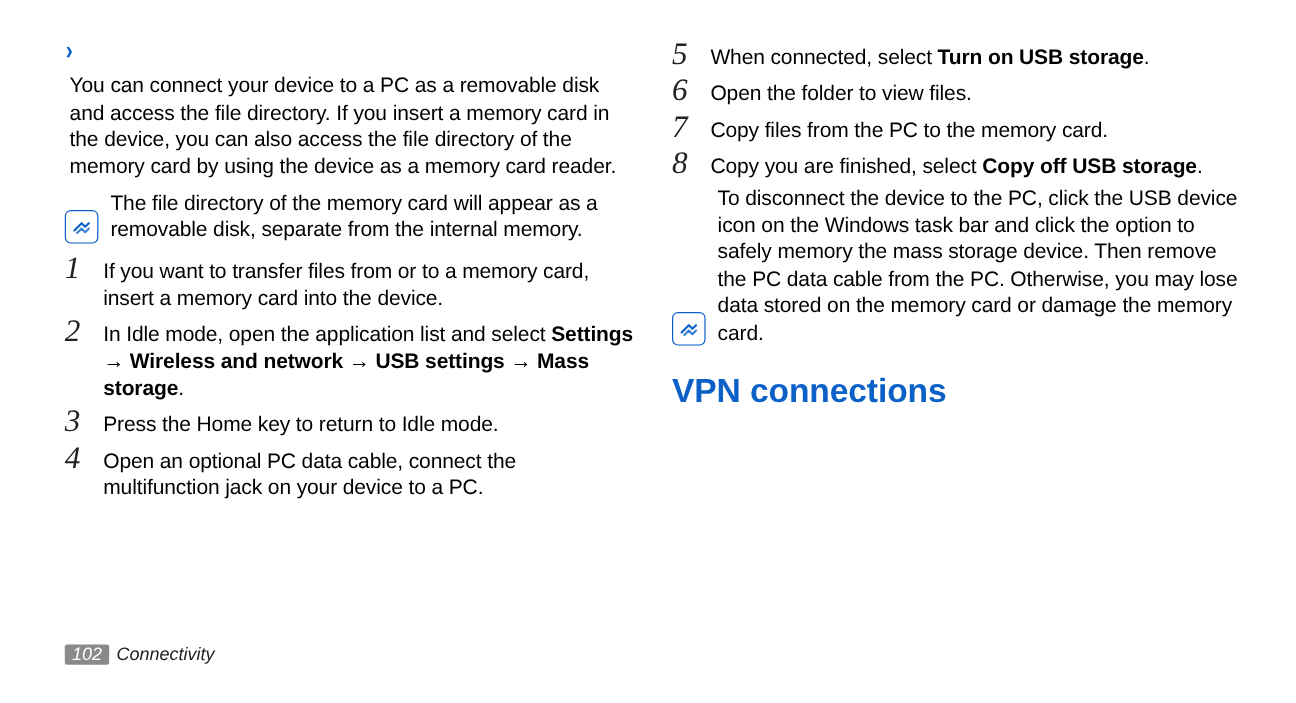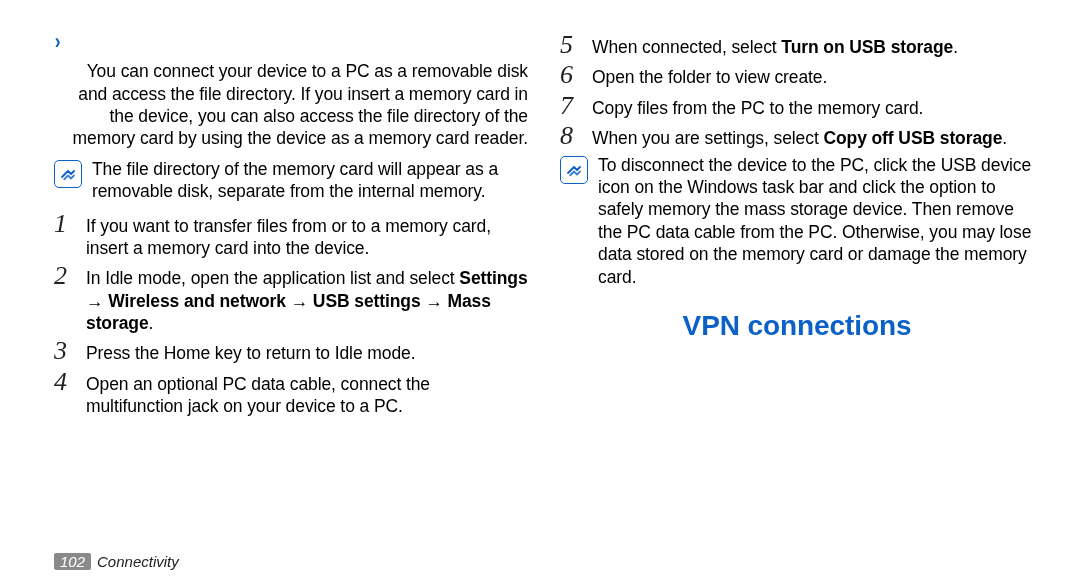--- a/index.html
+++ b/index.html
@@ -38,25 +38,24 @@
   }
   .chevron {
     color: #0b61c7;
     font-weight: bold;
     font-size: 22px;
     display: inline-block;
     transform: scaleX(0.8);
   }
   .intro {
     margin: 0 0 8px 4px;
-    text-align: right;
   }
   .note-row {
     display: flex;
-    align-items: flex-start;
+    align-items: flex-end;
     gap: 10px;
     margin: 4px 0 8px 0;
   }
   .note-icon {
     width: 26px;
     height: 26px;
     border: 1.6px solid #0b61c7;
     border-radius: 5px;
     position: relative;
     flex: 0 0 auto;
@@ -92,25 +91,24 @@
   .step-body {
     padding-top: 4px;
     flex: 1 1 auto;
   }
   .bold { font-weight: 700; }
   .section-title {
     color: #0b61c7;
     font-size: 28px;
     font-weight: 700;
     margin: 20px 0 4px 0;
-    text-align: center;
   }
   .page-footer {
     position: absolute;
-    bottom: 16px;
+    bottom: 32px;
     left: 54px;
     font-style: italic;
     font-size: 15px;
     color: #222;
     display: flex;
     align-items: center;
     gap: 6px;
     margin-top: 12px;
   }
   .page-num {
@@ -168,30 +166,30 @@
   <div class="col">
     <ol class="steps">
       <li>
         <span class="step-num">5</span>
         <span class="step-body">
           <span>When connected, select </span><span class="bold">Turn on USB storage</span><span>.</span>
         </span>
       </li>
       <li>
         <span class="step-num">6</span>
-        <span class="step-body">Open the folder to view create.</span>
+        <span class="step-body">Open the folder to view files.</span>
       </li>
       <li>
         <span class="step-num">7</span>
         <span class="step-body">Copy files from the PC to the memory card.</span>
       </li>
       <li>
         <span class="step-num">8</span>
         <span class="step-body">
-          <span>When you are settings, select </span><span class="bold">Copy off USB storage</span><span>.</span>
+          <span>Copy you are finished, select </span><span class="bold">Copy off USB storage</span><span>.</span>
         </span>
       </li>
     </ol>
 
     <div class="note-row">
       <div class="note-icon">
         <svg width="18" height="18" viewBox="0 0 24 24" fill="none" stroke="#0b61c7" stroke-width="2.4">
           <path d="M4 16 L12 8 L16 12 L20 8" stroke-linecap="round" stroke-linejoin="round"></path>
           <path d="M7 19 L12 14 L16 18 L20 14" stroke-linecap="round" stroke-linejoin="round" opacity="0.8"></path>
         </svg>

